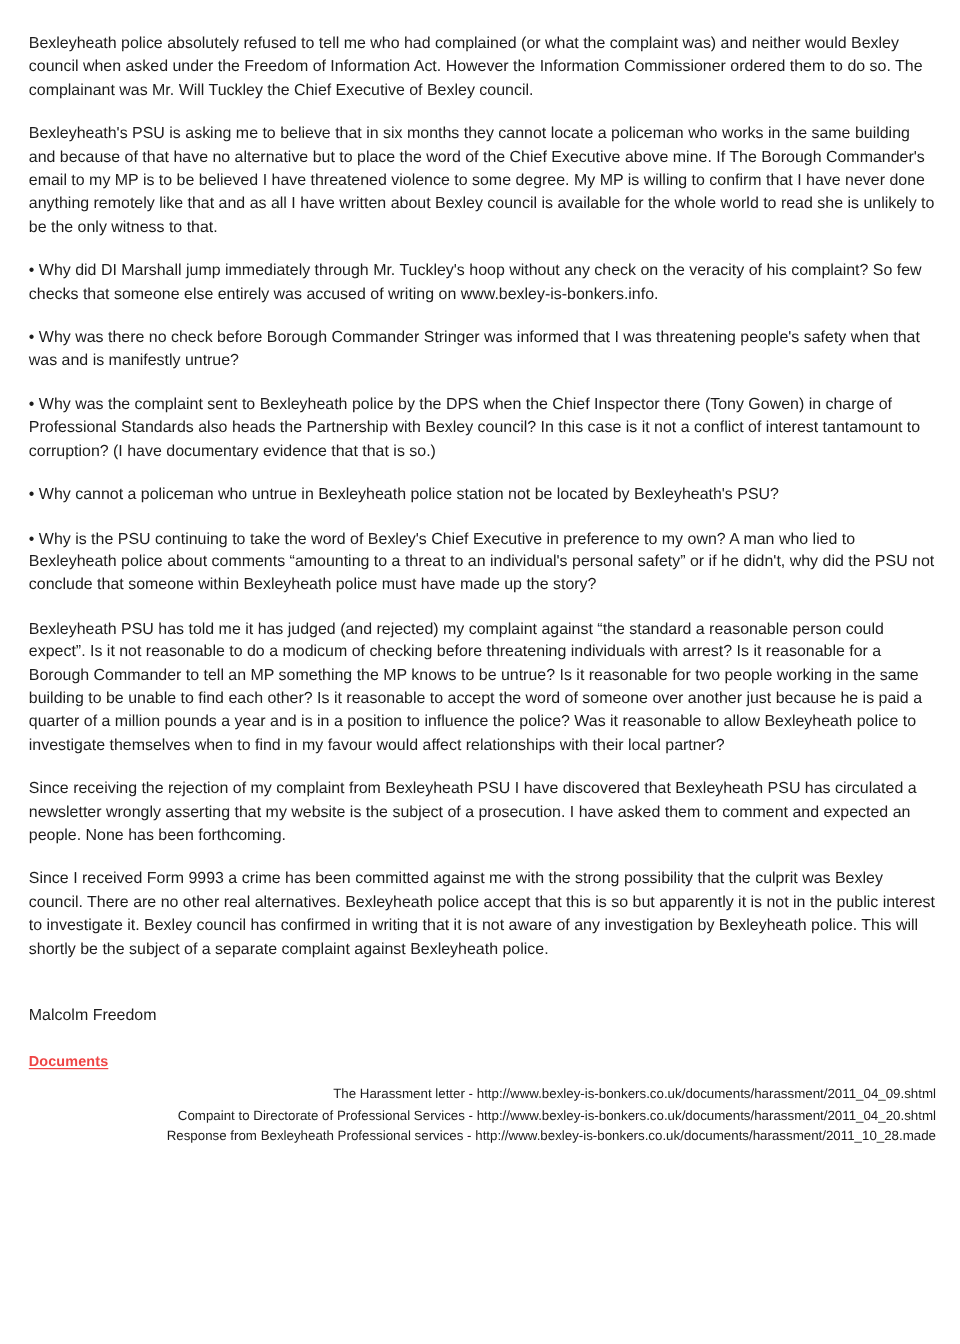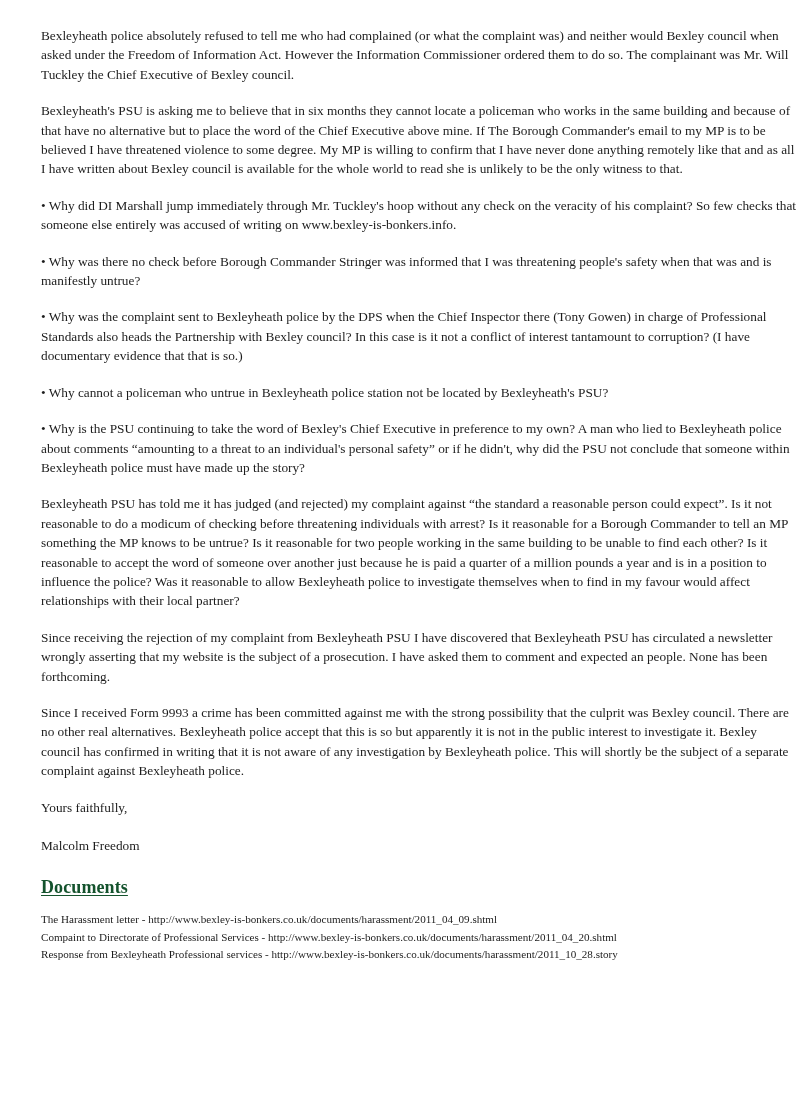--- a/index.html
+++ b/index.html
@@ -15,22 +15,21 @@
     font-family: "Liberation Sans", sans-serif;
     color: #1a1a1a;
     -webkit-font-smoothing: none;
   }
   .page {
     position: relative;
     width: 800px;
     height: 1120px;
     background: #ffffff;
     box-sizing: border-box;
-    padding: 26px 20px 0 41px;
-    font-family: Liberation Serif, serif;
+    padding: 26px 20px 0 24px;
   }
   .body-text {
     width: 756px;
     font-size: 13.3px;
     line-height: 19.4px;
     text-align: left;
     color: #1c1c1c;
     margin: 0;
   }
   .para {
@@ -39,40 +38,41 @@
   .bullet {
     margin: 0 0 17px 0;
   }
   .sig-block {
     margin: 0;
   }
   .spacer-sig {
     height: 19px;
   }
   .doc-heading {
-    font-size: 18px;
+    font-size: 12px;
     font-weight: bold;
     text-decoration: underline;
     text-underline-offset: 2px;
-    color: #14532d;
+    color: #ef4444;
     margin: 22px 0 13px 0;
     display: inline-block;
     letter-spacing: 0.1px;
   }
   .doc-list {
     margin: 0;
     padding: 0;
     list-style: none;
   }
   .doc-item {
     font-size: 11.1px;
     line-height: 17.4px;
     color: #1c1c1c;
     white-space: nowrap;
     overflow: hidden;
+    text-align: right;
   }
   .heading-row {
     display: block;
   }
 </style>
 </head>
 <body>
 
 <div class="page">
 
@@ -82,27 +82,26 @@
   <p class="body-text bullet">• Why did DI Marshall jump immediately through Mr. Tuckley's hoop without any check on the veracity of his complaint? So few checks that someone else entirely was accused of writing on www.bexley-is-bonkers.info.</p>
   <p class="body-text bullet">• Why was there no check before Borough Commander Stringer was informed that I was threatening people's safety when that was and is manifestly untrue?</p>
   <p class="body-text bullet">• Why was the complaint sent to Bexleyheath police by the DPS when the Chief Inspector there (Tony Gowen) in charge of Professional Standards also heads the Partnership with Bexley council? In this case is it not a conflict of interest tantamount to corruption? (I have documentary evidence that that is so.)</p>
   <p class="body-text bullet">• Why cannot a policeman who untrue in Bexleyheath police station not be located by Bexleyheath's PSU?</p>
   <p class="body-text bullet">• Why is the PSU continuing to take the word of Bexley's Chief Executive in preference to my own? A man who lied to Bexleyheath police about comments “amounting to a threat to an individual's personal safety” or if he didn't, why did the PSU not conclude that someone within Bexleyheath police must have made up the story?</p>
 
   <p class="body-text para">Bexleyheath PSU has told me it has judged (and rejected) my complaint against “the standard a reasonable person could expect”. Is it not reasonable to do a modicum of checking before threatening individuals with arrest? Is it reasonable for a Borough Commander to tell an MP something the MP knows to be untrue? Is it reasonable for two people working in the same building to be unable to find each other? Is it reasonable to accept the word of someone over another just because he is paid a quarter of a million pounds a year and is in a position to influence the police? Was it reasonable to allow Bexleyheath police to investigate themselves when to find in my favour would affect relationships with their local partner?</p>
   <p class="body-text para">Since receiving the rejection of my complaint from Bexleyheath PSU I have discovered that Bexleyheath PSU has circulated a newsletter wrongly asserting that my website is the subject of a prosecution. I have asked them to comment and expected an people. None has been forthcoming.</p>
   <p class="body-text para">Since I received Form 9993 a crime has been committed against me with the strong possibility that the culprit was Bexley council. There are no other real alternatives. Bexleyheath police accept that this is so but apparently it is not in the public interest to investigate it. Bexley council has confirmed in writing that it is not aware of any investigation by Bexleyheath police. This will shortly be the subject of a separate complaint against Bexleyheath police.</p>
 
-  <p class="body-text sig-block">Yours faithfully,</p>
   <div class="spacer-sig"></div>
   <p class="body-text sig-block">Malcolm Freedom</p>
 
   <div class="heading-row">
     <span class="doc-heading">Documents</span>
   </div>
 
   <ul class="doc-list">
     <li class="doc-item">The Harassment letter - http://www.bexley-is-bonkers.co.uk/documents/harassment/2011_04_09.shtml</li>
     <li class="doc-item">Compaint to Directorate of Professional Services - http://www.bexley-is-bonkers.co.uk/documents/harassment/2011_04_20.shtml</li>
-    <li class="doc-item">Response from Bexleyheath Professional services - http://www.bexley-is-bonkers.co.uk/documents/harassment/2011_10_28.story</li>
+    <li class="doc-item">Response from Bexleyheath Professional services - http://www.bexley-is-bonkers.co.uk/documents/harassment/2011_10_28.made</li>
   </ul>
 
 </div>
 
 </body></html>

